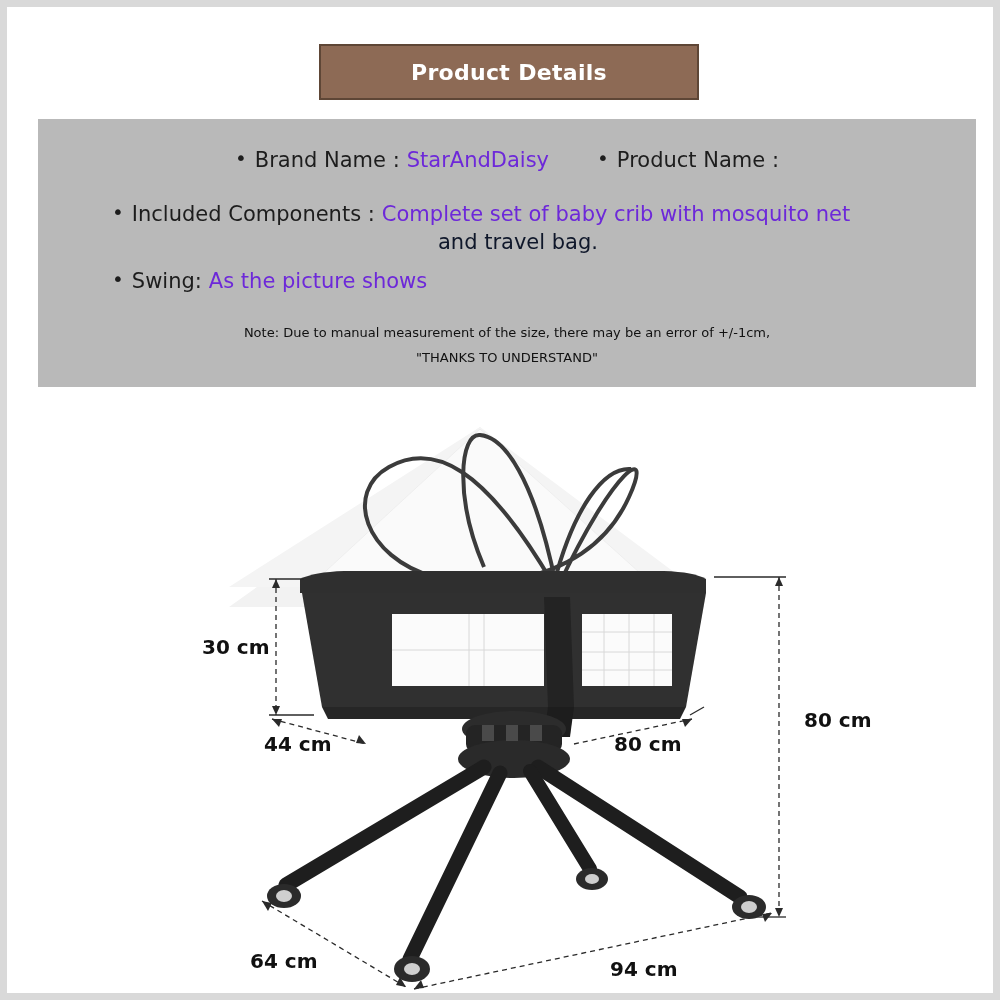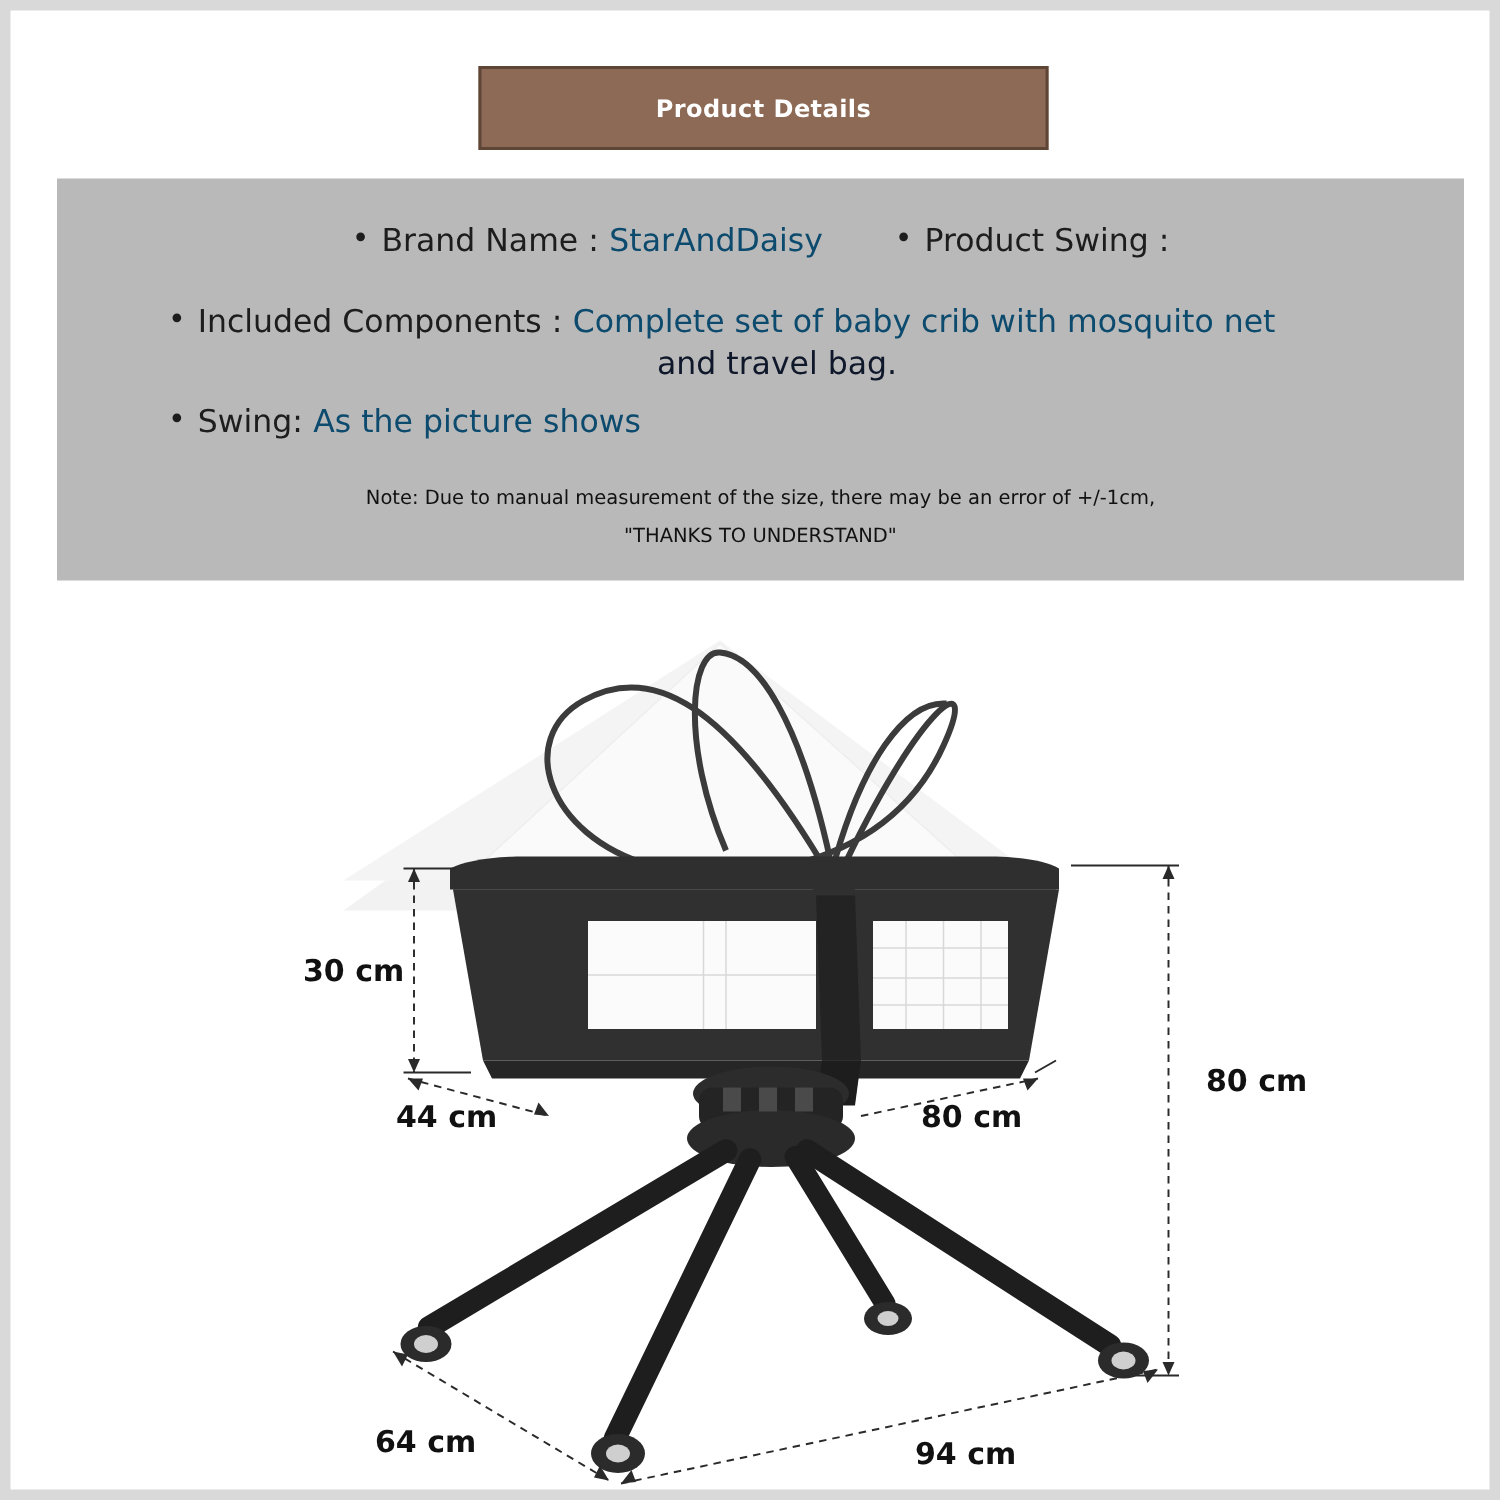--- a/index.html
+++ b/index.html
@@ -30,21 +30,21 @@
     width: 376px;
     height: 52px;
     background: #8d6a55;
     border: 2px solid #5e4636;
     display: flex;
     align-items: center;
     justify-content: center;
   }
   .banner-title {
     color: #ffffff;
-    font-size: 16px;
+    font-size: 22px;
     font-weight: bold;
     letter-spacing: 0.3px;
   }
 
   
   .details {
     position: absolute;
     left: 31px;
     top: 112px;
     width: 938px;
@@ -72,21 +72,21 @@
     margin-right: 8px;
     position: relative;
     top: -2px;
   }
   .lbl {
     font-weight: normal;
     white-space: nowrap;
   }
   .val {
     margin-left: 7px;
-    color: #0c4a6e;
+    color: #6d28d9;
     white-space: nowrap;
   }
 
   .row-2 {
     position: absolute;
     top: 83px;
     left: 74px;
     right: 74px;
     font-size: 21px;
   }
@@ -151,21 +151,21 @@
   <div class="details">
 
     <div class="row-1">
       <div class="bullet-item">
         <span class="dot">•</span>
         <span class="lbl">Brand Name :</span>
         <span class="val">StarAndDaisy</span>
       </div>
       <div class="bullet-item">
         <span class="dot">•</span>
-        <span class="lbl">Product Swing :</span>
+        <span class="lbl">Product Name :</span>
       </div>
     </div>
 
     <div class="row-2">
       <div class="line1">
         <span class="dot">•</span>
         <span class="lbl">Included Components :</span>
         <span class="val">Complete set of baby crib with mosquito net</span>
       </div>
       <div class="line2">and travel bag.</div>

